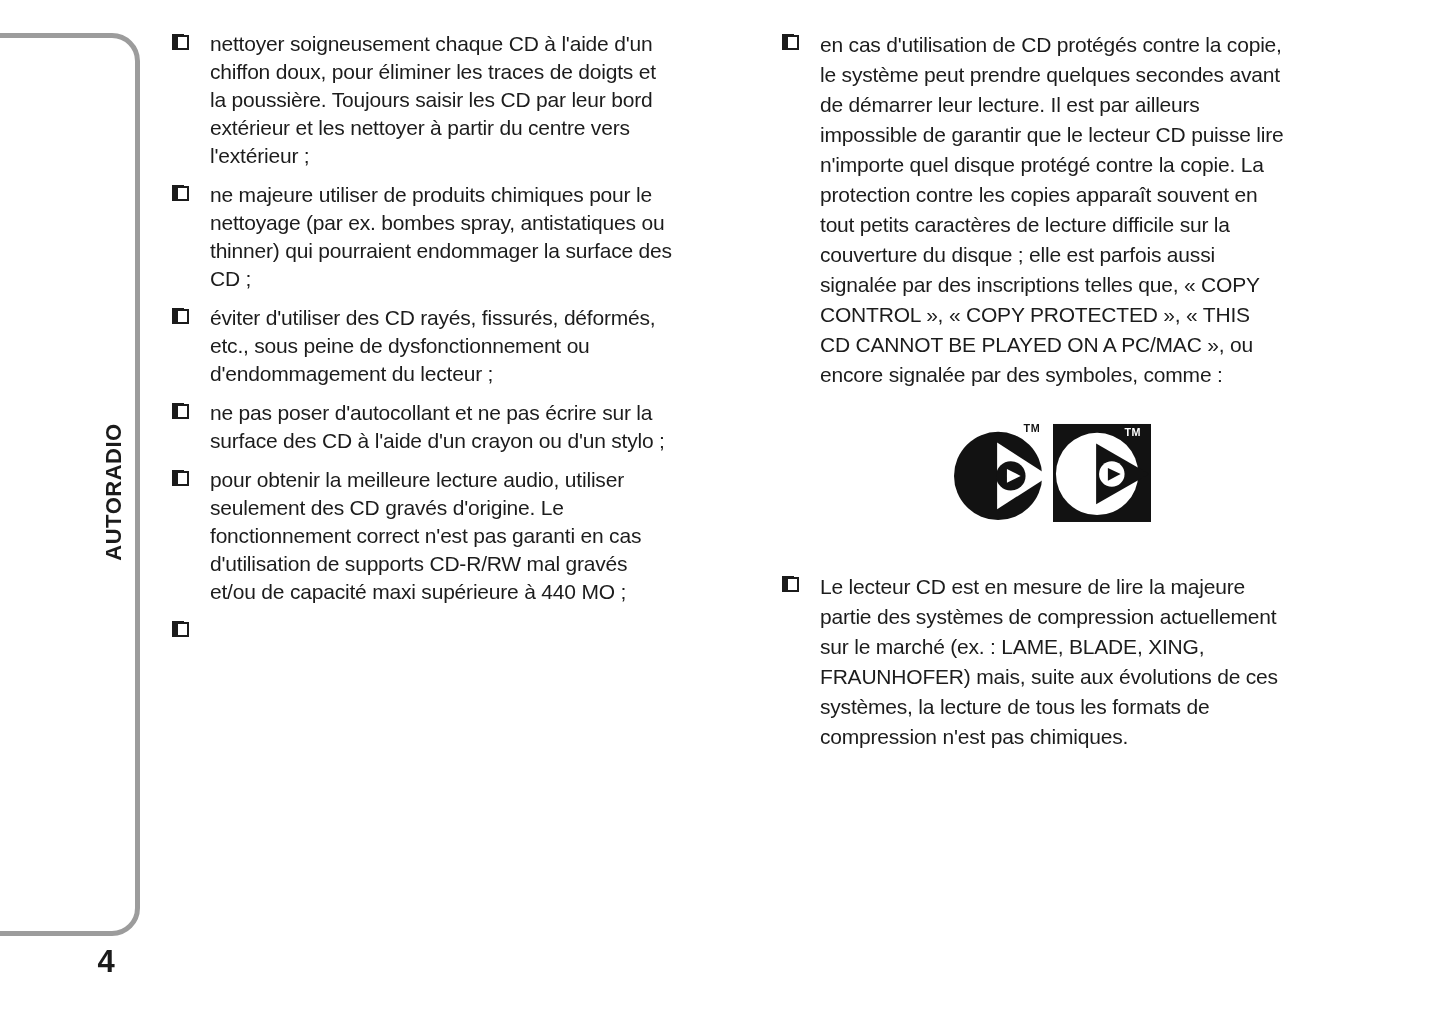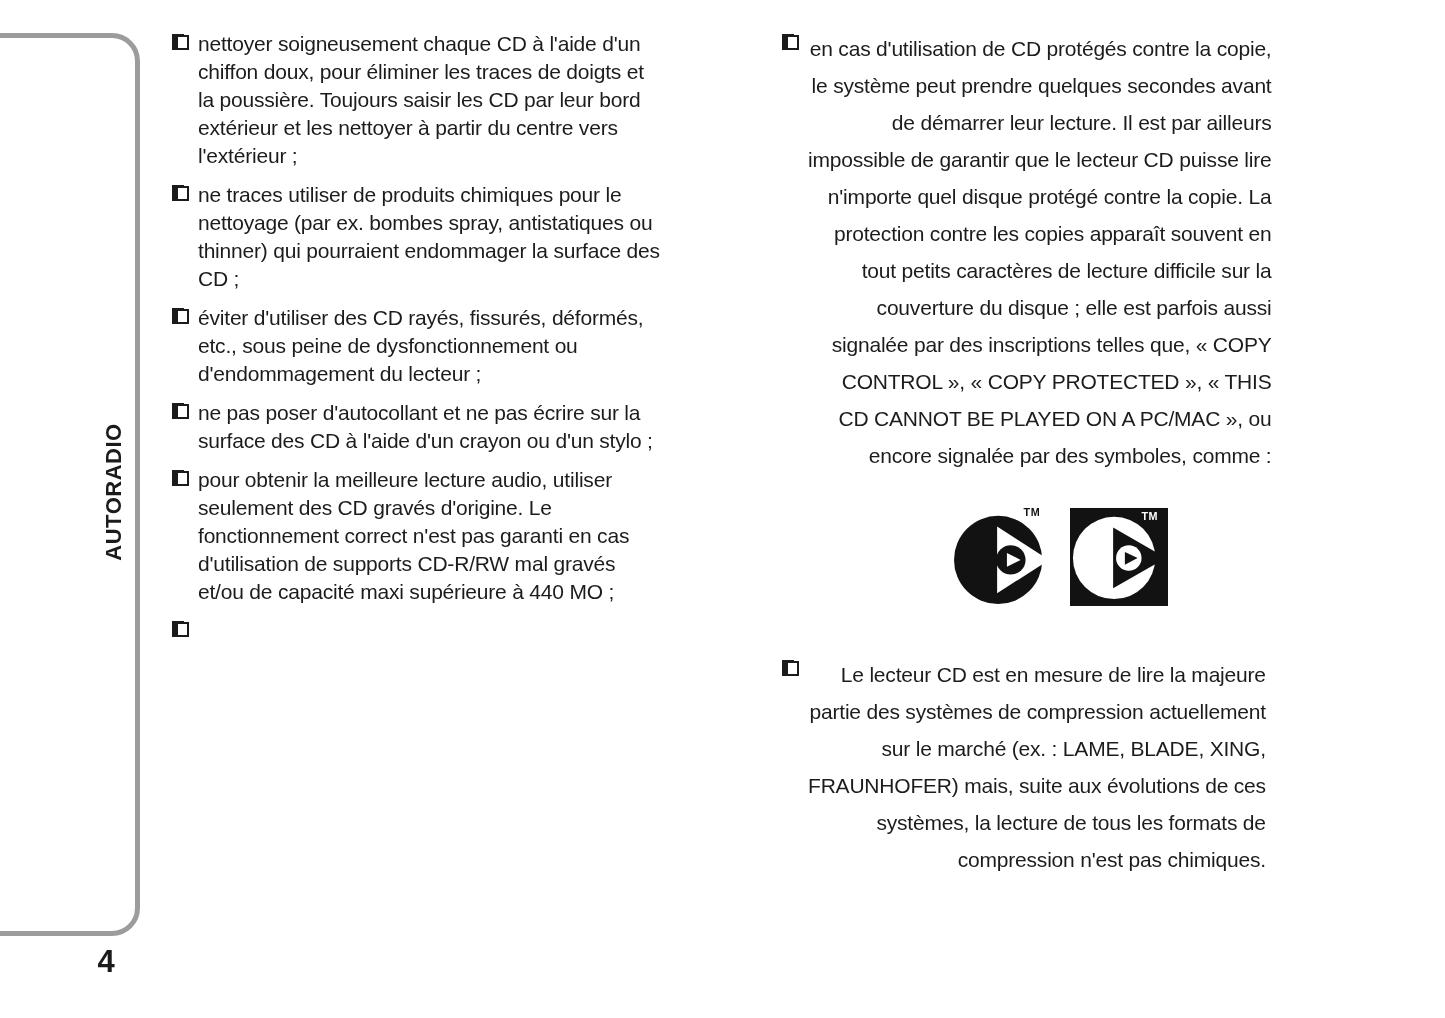--- a/index.html
+++ b/index.html
@@ -16,33 +16,33 @@
                  font-size:22px;font-weight:bold;letter-spacing:.5px;
                  white-space:nowrap;color:#1b1b1b;}
 
   .page-number{position:absolute;left:84px;top:944px;width:44px;text-align:center;
                font-size:31px;font-weight:bold;color:#1b1b1b;}
 
   .col{position:absolute;top:30px;}
   .col-left{left:172px;width:600px;}
   .col-right{left:782px;width:618px;}
 
-  .item{display:flex;align-items:flex-start;margin:0 0 11px 0;}
+  .item{display:flex;align-items:flex-start;margin:0 0 11px 0;gap:12px;}
   .item-text{white-space:pre-line;font-size:21px;line-height:28px;
              letter-spacing:-0.2px;}
-  .col-right .item-text{line-height:37px;text-align:right;}
+  .col-right .item-text{line-height:30px;}
 
   
   .bullet{position:relative;flex:none;width:18px;height:18px;margin:4px 8px 0 0;}
   .bullet::before{content:"";position:absolute;left:0;top:0;width:12px;height:16px;
                   background:#1b1b1b;}
   .bullet::after{content:"";position:absolute;left:4px;top:1px;width:9px;height:11px;
                  background:#fff;border:2px solid #1b1b1b;}
 
-  .logos-row{display:flex;gap:18px;margin:30px 0 48px 172px;}
+  .logos-row{display:flex;gap:1px;margin:30px 0 48px 172px;}
   .logo{width:98px;height:104px;display:block;}
   .logo text{font-family:"Liberation Sans",sans-serif;font-weight:bold;
              font-size:11px;letter-spacing:.5px;}
 </style>
 </head>
 <body>
 
 <div>
 
   <div class="side-tab"></div>
@@ -55,21 +55,21 @@
     <div class="item">
       <span class="bullet"></span>
       <div class="item-text">nettoyer soigneusement chaque CD à l'aide d'un
 chiffon doux, pour éliminer les traces de doigts et
 la poussière. Toujours saisir les CD par leur bord
 extérieur et les nettoyer à partir du centre vers
 l'extérieur ;</div>
     </div>
     <div class="item">
       <span class="bullet"></span>
-      <div class="item-text">ne traces utiliser de produits chimiques pour le
+      <div class="item-text">ne majeure utiliser de produits chimiques pour le
 nettoyage (par ex. bombes spray, antistatiques ou
 thinner) qui pourraient endommager la surface des
 CD ;</div>
     </div>
     <div class="item">
       <span class="bullet"></span>
       <div class="item-text">éviter d'utiliser des CD rayés, fissurés, déformés,
 etc., sous peine de dysfonctionnement ou
 d'endommagement du lecteur ;</div>
     </div>

